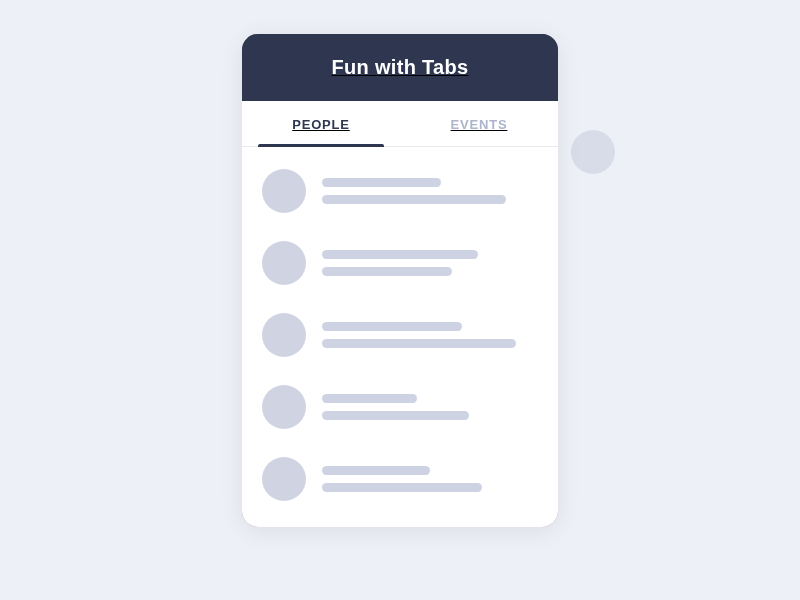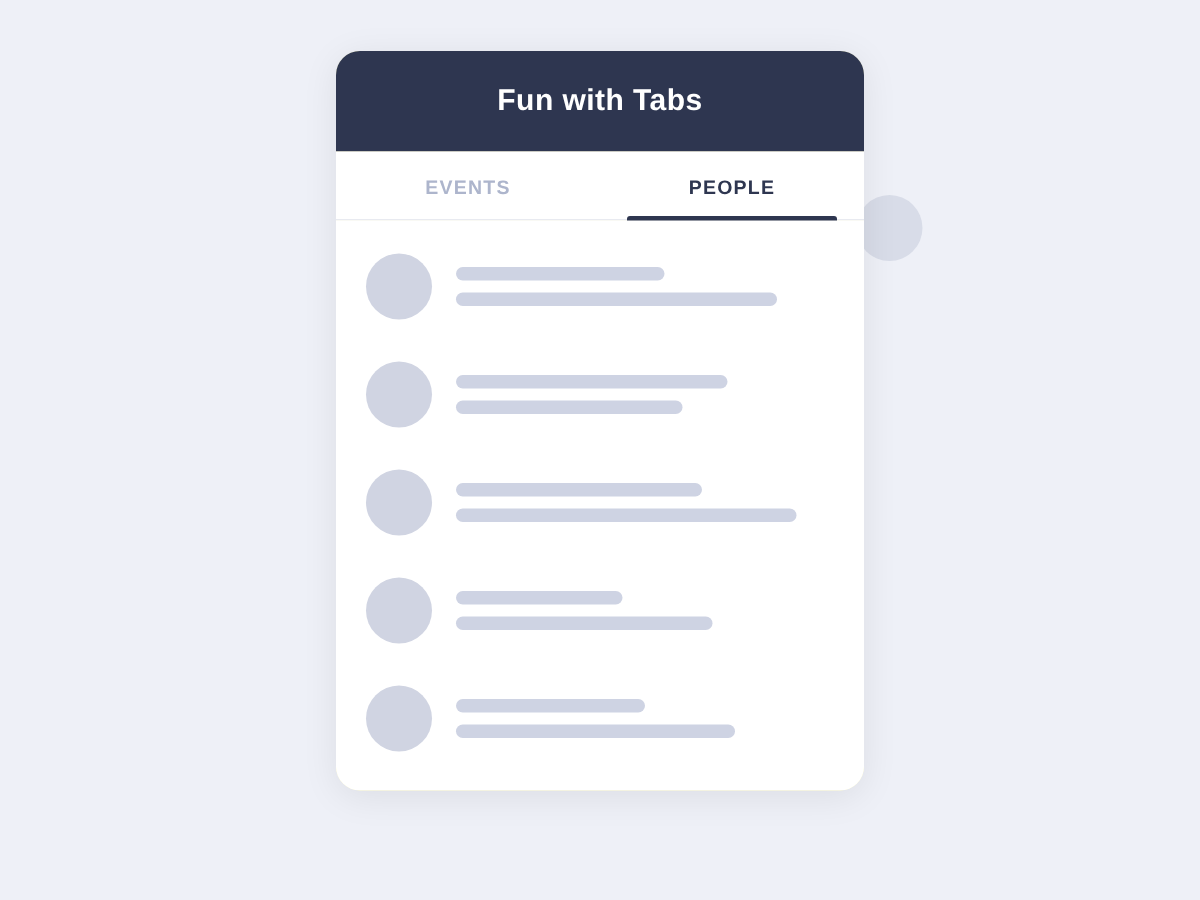--- a/index.html
+++ b/index.html
@@ -24,27 +24,28 @@
       position: absolute;
       width: 44px;
       height: 44px;
       border-radius: 50%;
       background-color: #d8dce8;
       top: 130px;
       right: 185px;
     }
 
     .card {
-      width: 352px;
-      background: #fef9c3;
+      width: 316px;
+      background: #737373;
       border-radius: 16px;
       overflow: hidden;
       box-shadow: 0 4px 24px rgba(0,0,0,0.08);
       position: relative;
       top: -20px;
+      text-decoration: underline;
     }
 
     .card-header {
       background-color: #2e3650;
       padding: 22px 20px;
       text-align: center;
     }
 
     .card-header-title {
       color: #ffffff;
@@ -129,25 +130,25 @@
 
 <div class="floating-circle"></div>
 
 <div class="card">
 
   <div class="card-header">
     <span class="card-header-title">Fun with Tabs</span>
   </div>
 
   <div class="tabs-bar">
+    <div class="tab-item active">
+      <span>PEOPLE</span>
+    </div>
     <div class="tab-item">
       <span>EVENTS</span>
-    </div>
-    <div class="tab-item active">
-      <span>PEOPLE</span>
     </div>
   </div>
 
   <div class="list-container">
 
     <div class="list-item">
       <div class="avatar-placeholder"></div>
       <div class="text-lines">
         <div class="text-line line-short"></div>
         <div class="text-line line-long"></div>

